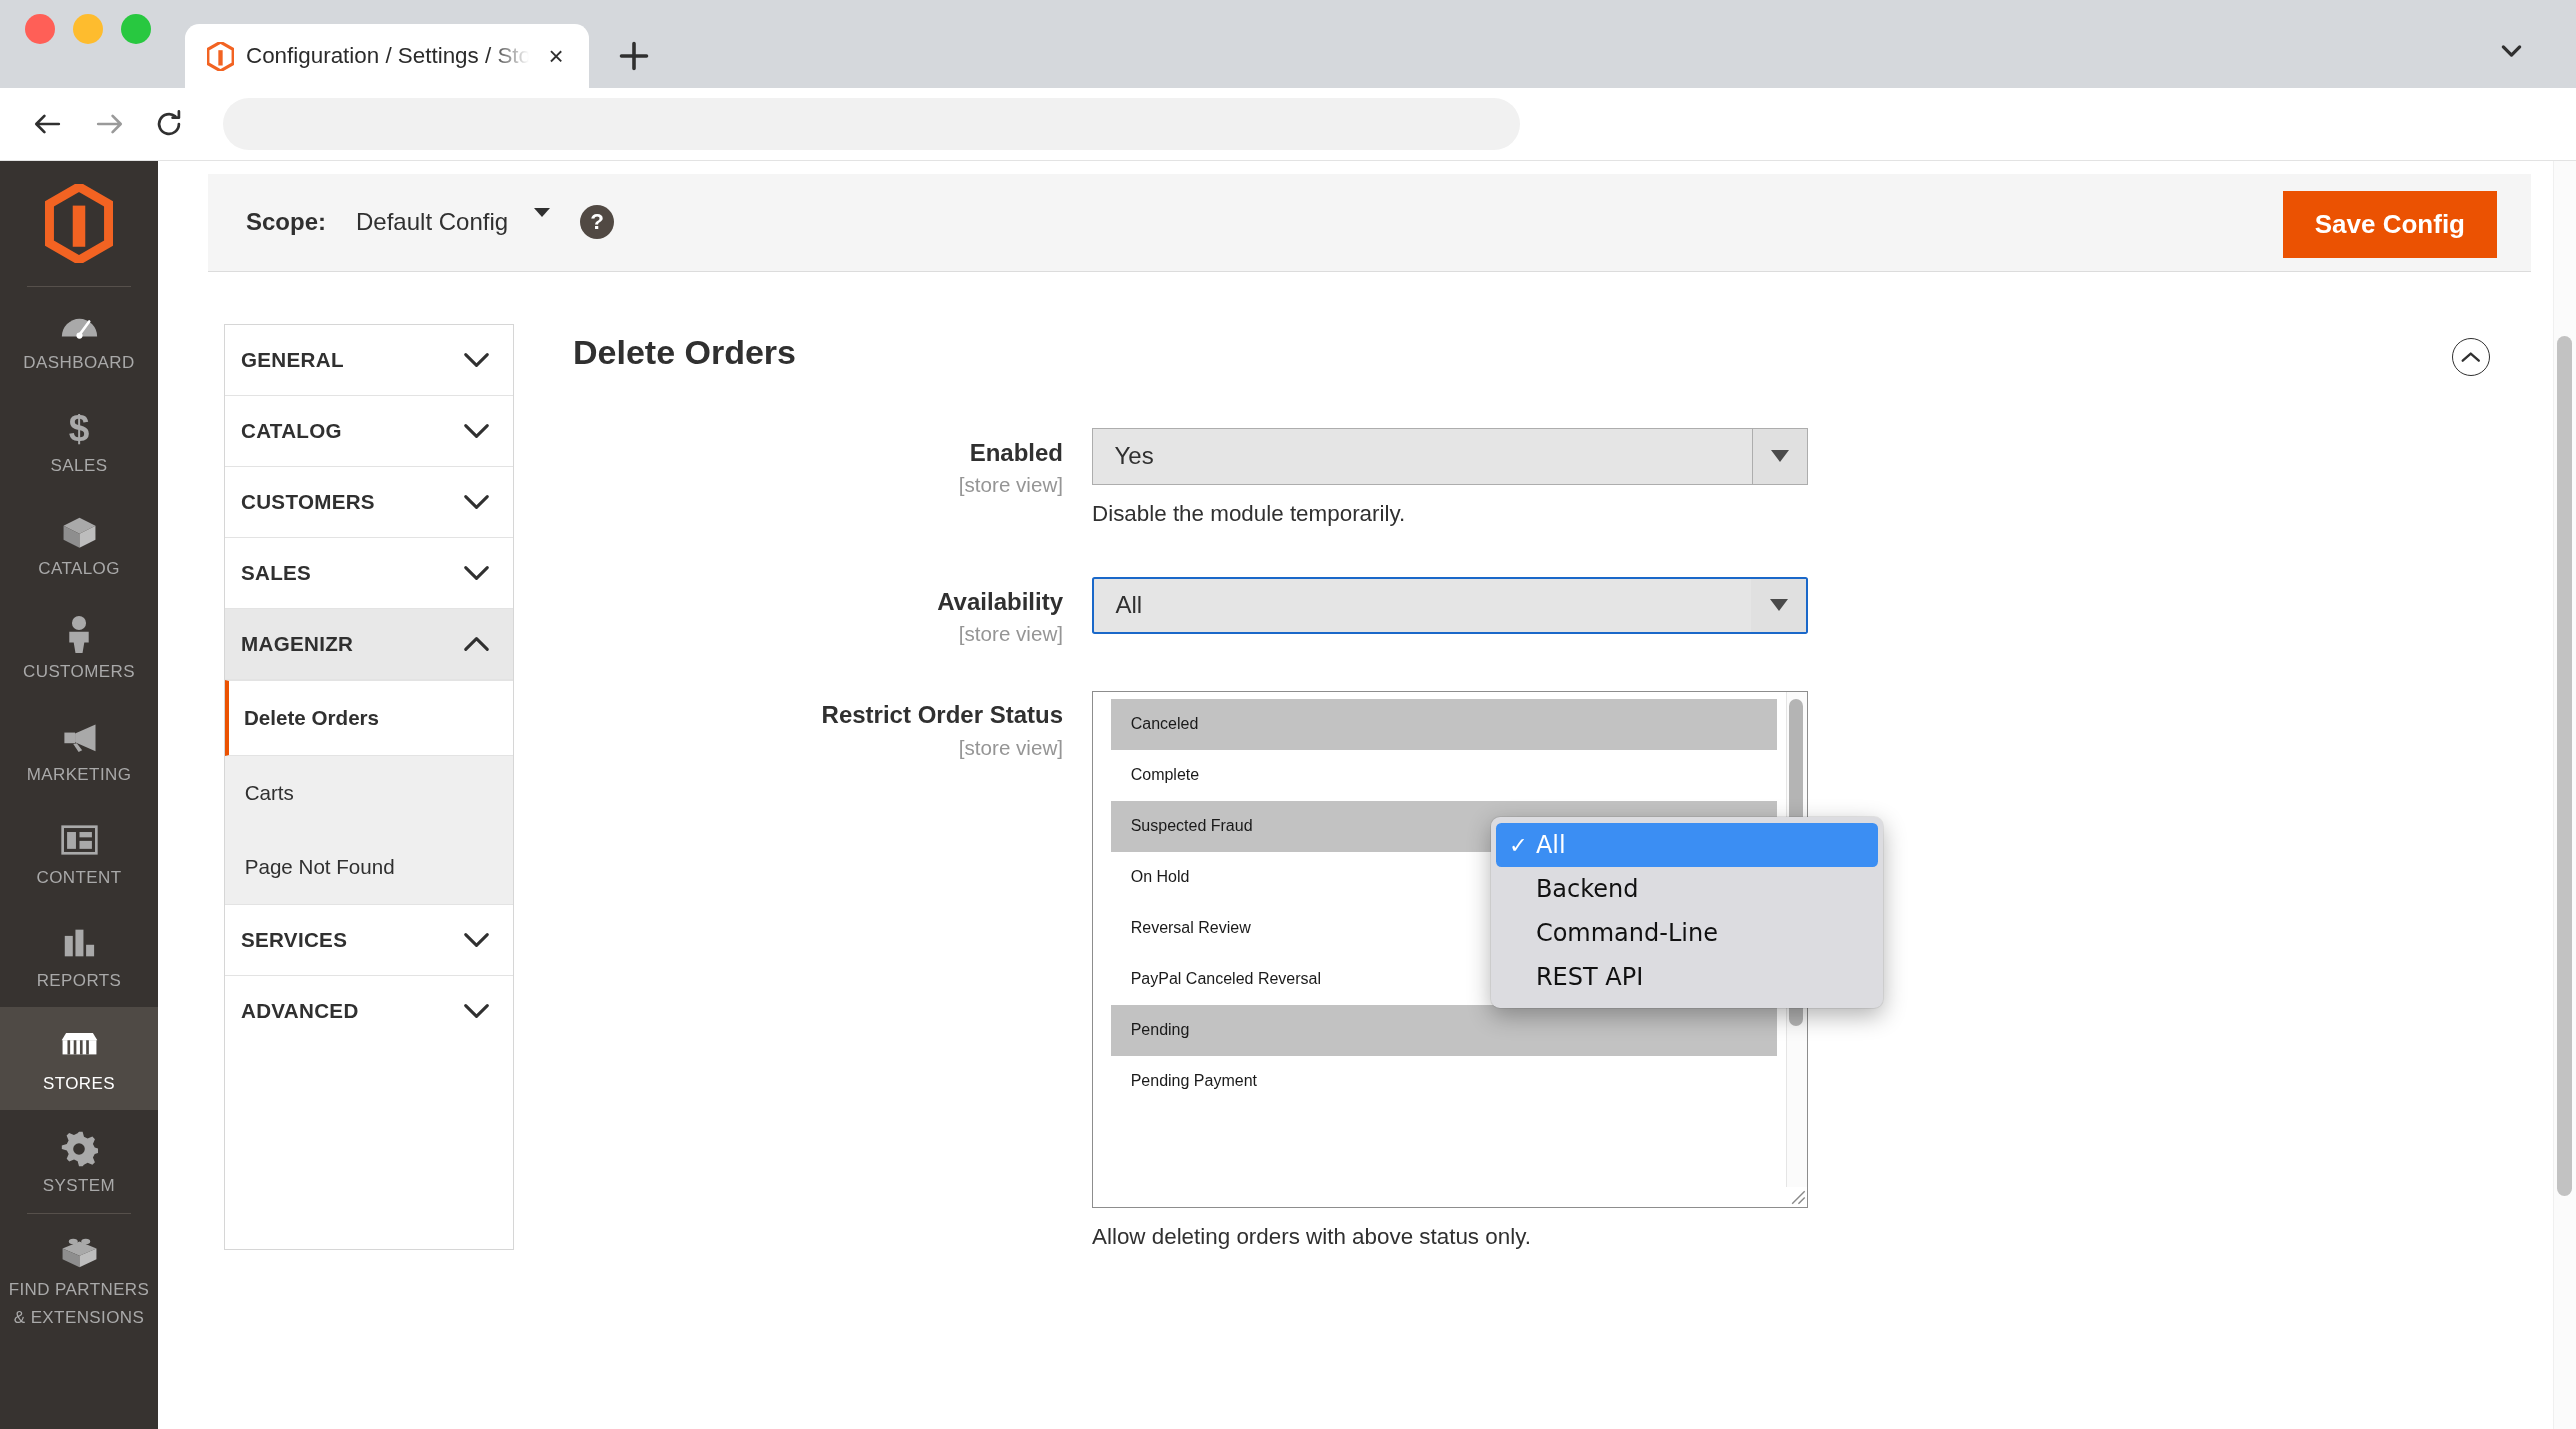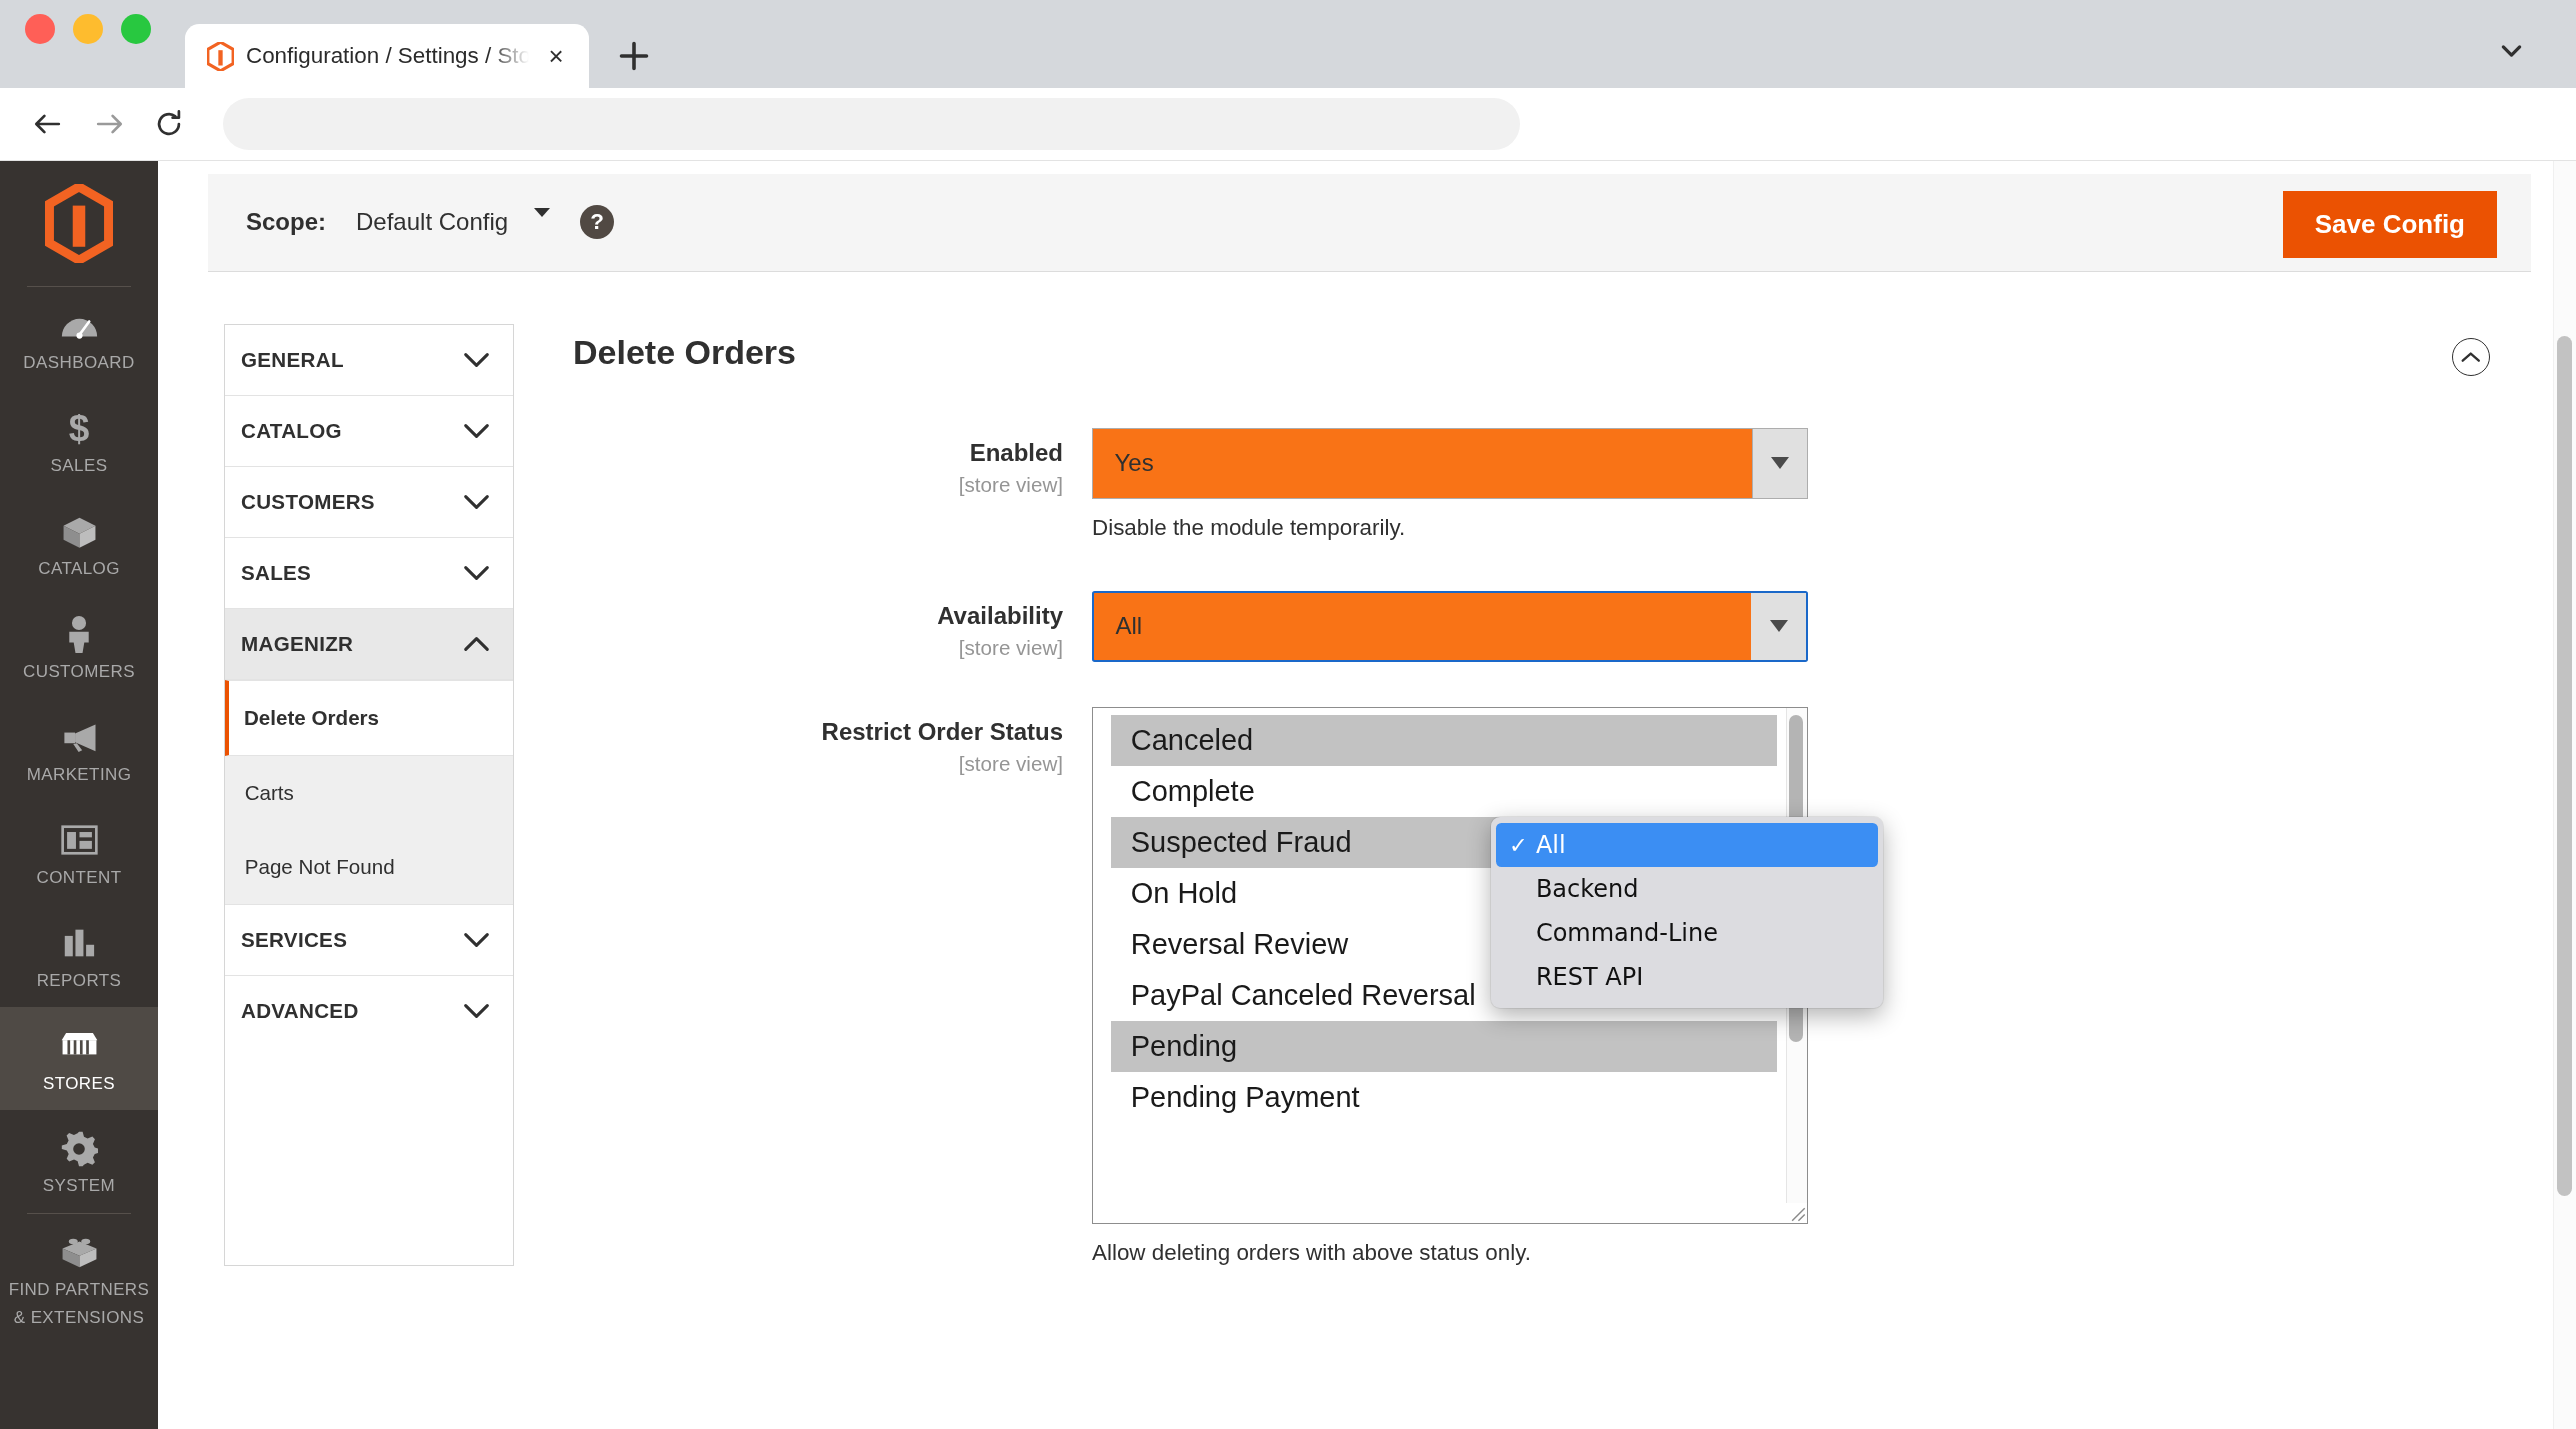--- a/index.html
+++ b/index.html
@@ -292,23 +292,23 @@
   .field-label .scope-note {
     font-size: 20.6px;
     color: #959595;
     display: block;
     margin-top: 5.4px;
   }
   .field-ctrl { flex: 1 1 auto; position: relative; }
 
   .mselect {
     width: 716px;
-    height: 71px;
+    height: 57px;
     border: 0.9px solid #adadad;
-    background: #f97316;
+    background: #e5e5e5;
     display: flex;
     align-items: stretch;
   }
   .mselect .val {
     flex: 1 1 auto;
     display: flex; align-items: center;
     padding-left: 21.5px;
     font-size: 24px;
     color: #303030;
   }
@@ -350,21 +350,21 @@
   .ml-options {
     position: absolute;
     left: 0; top: 0; right: 21.5px; bottom: 0;
     padding-top: 7.2px;
   }
   .ml-opt {
     height: 51px;
     display: flex;
     align-items: center;
     padding-left: 19.7px;
-    font-size: 29px;
+    font-size: 16px;
     color: #1a1a1a;
     margin: 0 9px 0 18px;
     cursor: pointer;
   }
   .ml-opt.sel { background: #c2c2c2; }
   .ml-track {
     position: absolute;
     right: 0; top: 0; bottom: 19.7px;
     width: 21.5px;
     background: #fbfbfb;

